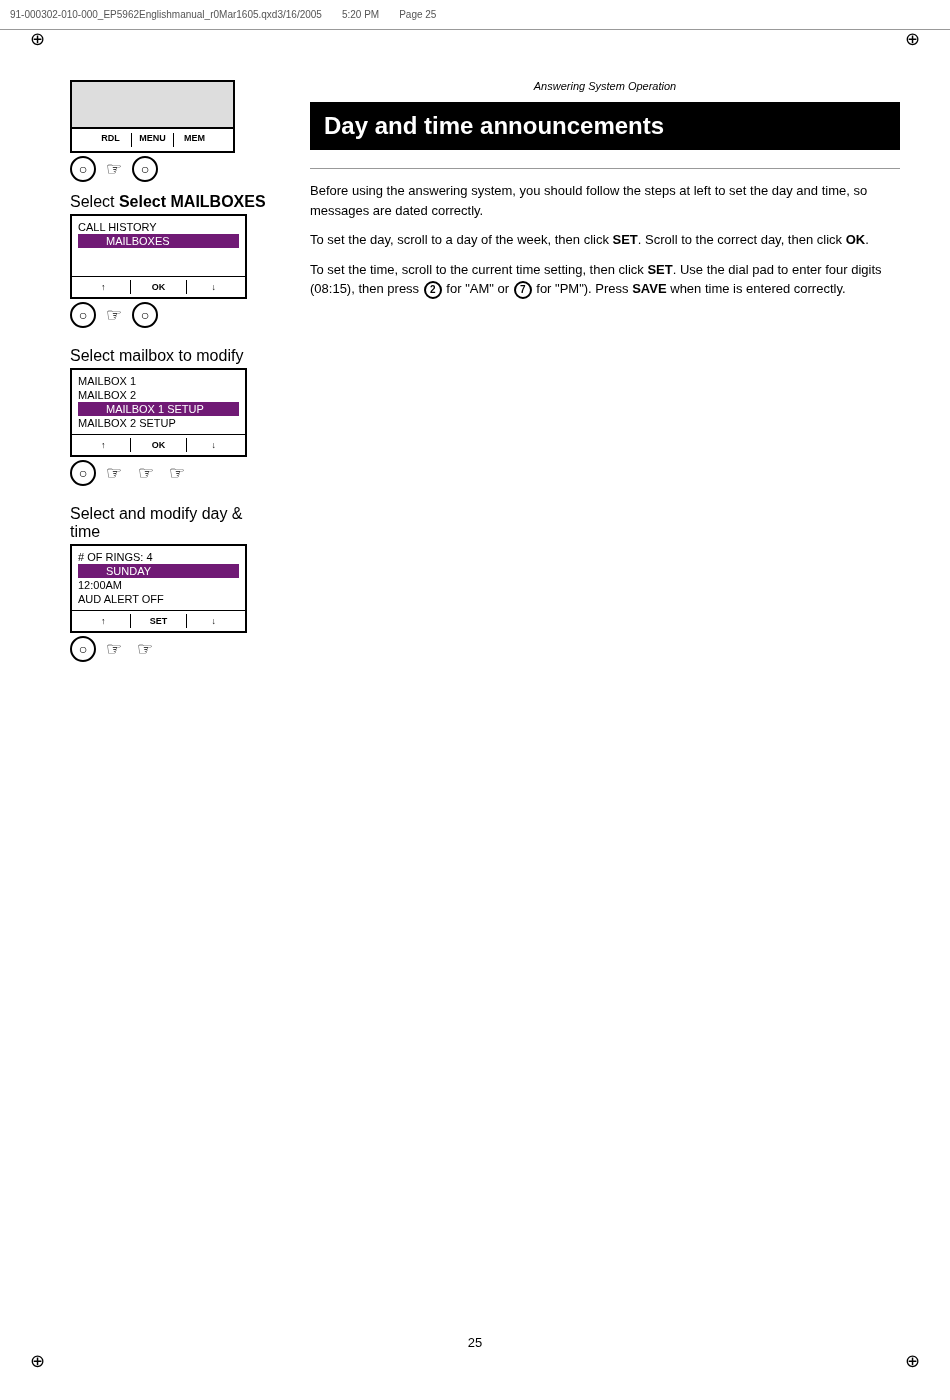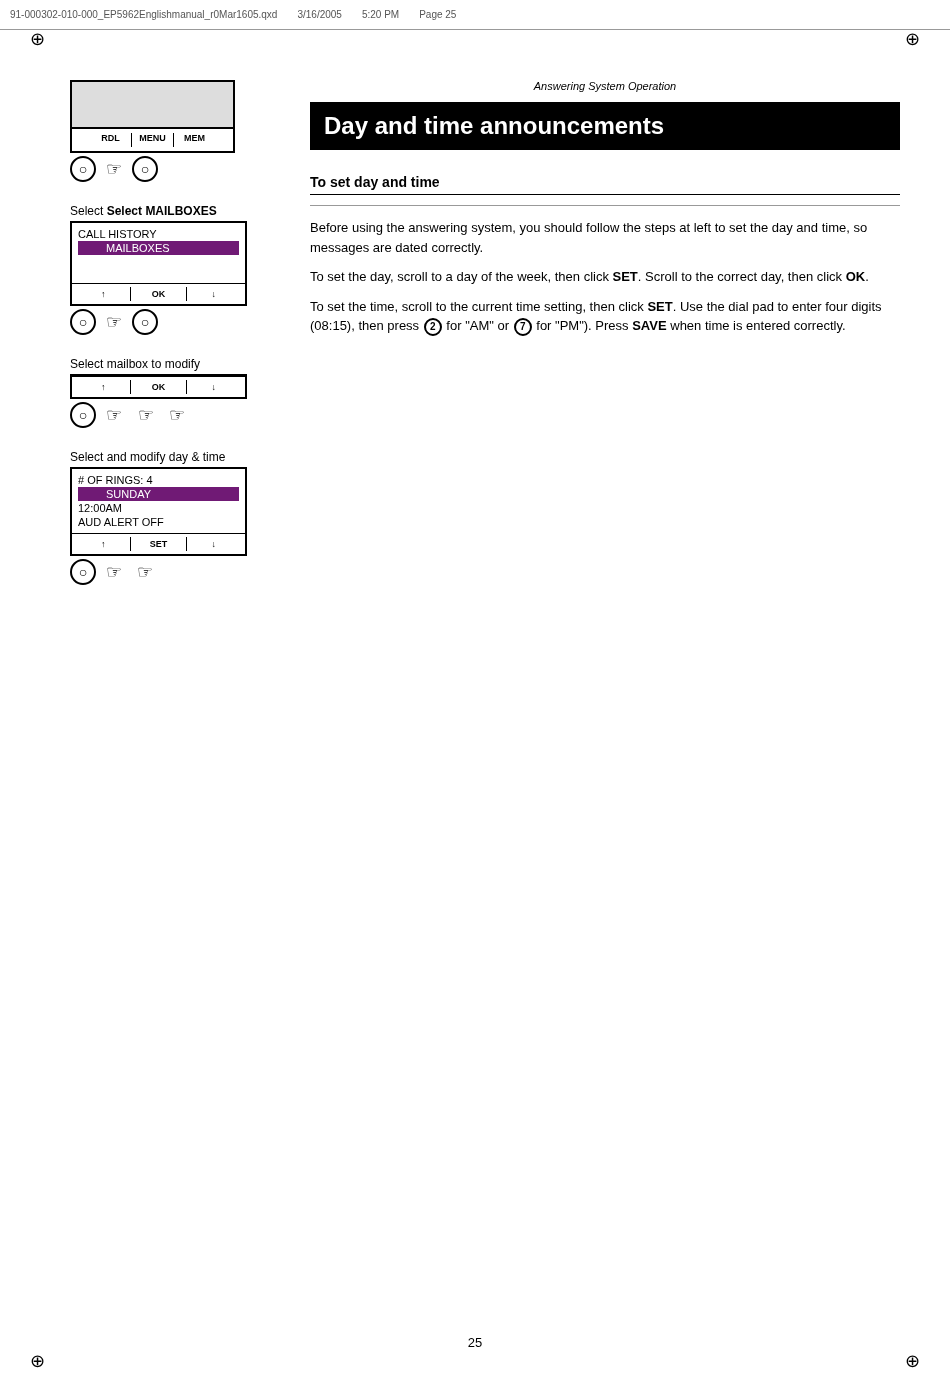--- a/index.html
+++ b/index.html
@@ -130,22 +130,22 @@
 
     .top-btn {
       font-size: 9px;
       font-weight: bold;
       flex: 1;
       text-align: center;
     }
 
     
     .caption {
-      font-size: 12px;
-      margin-top: 21px;
+      font-size: 16px;
+      margin-top: 7px;
       margin-bottom: 3px;
     }
     .caption strong {
       font-weight: bold;
     }
 
     
     .hand-row {
       display: flex;
       align-items: center;
@@ -185,21 +185,21 @@
       font-style: italic;
       color: #000;
       margin-bottom: 10px;
       text-align: center;
     }
 
     .title-box {
       background: #000;
       color: #fff;
       padding: 10px 14px;
-      margin-bottom: 24px;
+      margin-bottom: 18px;
     }
 
     .title-box h1 {
       font-size: 24px;
       font-weight: bold;
       font-family: Arial, sans-serif;
     }
 
     .subsection-title {
       font-size: 14px;
@@ -248,21 +248,21 @@
       border: none;
       border-top: 1px solid #999;
       margin: 6px 0 12px 0;
     }
   </style>
 </head>
 <body>
 
 <div class="header-bar">
   <span>91-000302-010-000_EP5962Englishmanual_r0Mar1605.qxd</span>
-  <span style="margin-left: 20px;">3/16/2005</span>
+  <span style="">3/16/2005</span>
   <span style="margin-left: 20px;">5:20 PM</span>
   <span style="margin-left: 20px;">Page 25</span>
 </div>
 
 <div class="reg-mark reg-tl">⊕</div>
 <div class="reg-mark reg-tr">⊕</div>
 <div class="reg-mark reg-bl">⊕</div>
 <div class="reg-mark reg-br">⊕</div>
 
 <div class="left-col">
@@ -305,20 +305,26 @@
     <div class="hand-row">
       <div class="hand-circle">○</div>
       <div class="hand-finger">☞</div>
       <div class="hand-circle">○</div>
     </div>
   </div>
 
   <div class="device-block">
     <div class="caption">Select mailbox to modify</div>
     <div class="device-screen">
+      <div class="screen-content">
+        <div class="screen-row">MAILBOX 1</div>
+        <div class="screen-row">MAILBOX 2</div>
+        <div class="screen-row highlighted">MAILBOX 1 SETUP</div>
+        <div class="screen-row">MAILBOX 2 SETUP</div>
+      </div>
       <div class="device-buttons">
         <span class="btn-label">↑</span>
         <span class="btn-divider"></span>
         <span class="btn-label">OK</span>
         <span class="btn-divider"></span>
         <span class="btn-label">↓</span>
       </div>
     </div>
 
     <div class="hand-row">
@@ -361,21 +367,20 @@
 </div>
 
 <div class="right-col">
 
   <div class="section-label">Answering System Operation</div>
 
   <div class="title-box">
     <h1>Day and time announcements</h1>
   </div>
 
-  <div class="subsection-title">To set day and time</div>
   <hr class="sep-line">
 
 
   <p class="body-text">Before using the answering system, you should follow the steps at left to set the day and time, so messages are dated correctly.</p>
 
   <p class="body-text">
     To set the day, scroll to a day of the week, then click
     <strong>SET</strong>. Scroll to the correct day, then click <strong>OK</strong>.
   </p>
 

